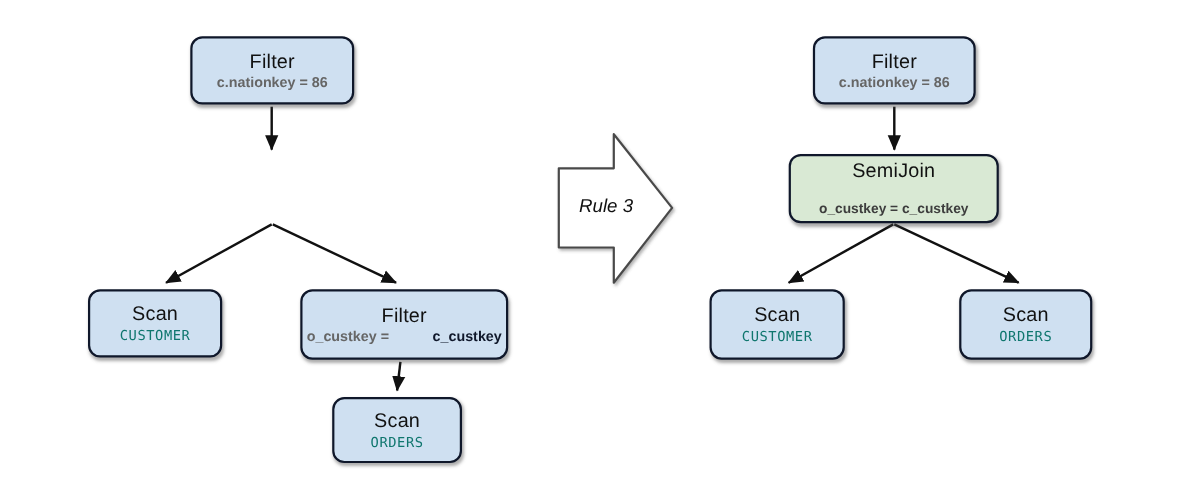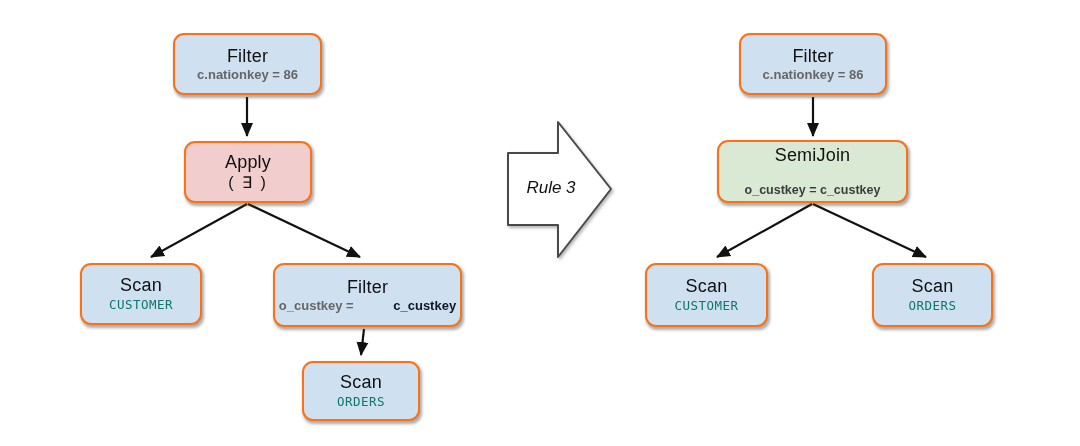--- a/index.html
+++ b/index.html
@@ -13,21 +13,21 @@
   }
   .edges {
     position: absolute;
     left: 0; top: 0;
     width: 1080px; height: 446px;
     pointer-events: none;
   }
   .node {
     position: absolute;
     box-sizing: border-box;
-    border: 2px solid #f97316;
+    border: 2px solid #0f172a;
     border-radius: 11px;
     display: flex;
     flex-direction: column;
     align-items: center;
     justify-content: center;
     box-shadow: 1.5px 2.5px 3px rgba(70,70,70,0.45);
     text-align: center;
   }
   .node.blue  { background: #cfe0f1; }
   .node.pink  { background: #f2cdce; }
@@ -100,24 +100,20 @@
     <line x1="813" y1="97" x2="813" y2="136" stroke="#111111" stroke-width="2.2" marker-end="url(#ah)"></line>
     <line x1="812" y1="204" x2="717" y2="257" stroke="#111111" stroke-width="2.2" marker-end="url(#ah)"></line>
     <line x1="813" y1="204" x2="926" y2="257" stroke="#111111" stroke-width="2.2" marker-end="url(#ah)"></line>
   </svg>
 
   <div class="node blue" style="left:173px; top:33px; width:149px; height:62px;">
     <div class="title">Filter</div>
     <div class="cond">c.nationkey = 86</div>
   </div>
 
-  <div class="node pink" style="left:184px; top:141px; width:128px; height:62px;">
-    <div class="title">Apply</div>
-    <div class="quantifier">( ∃ )</div>
-  </div>
 
   <div class="node blue" style="left:80px; top:263px; width:122px; height:62px;">
     <div class="title">Scan</div>
     <div class="table">CUSTOMER</div>
   </div>
 
   <div class="node blue" style="left:273px; top:263px; width:189px; height:64px;">
     <div class="title">Filter</div>
     <div class="cond"><span>o_custkey = </span><span class="hl">c_custkey</span></div>
   </div>

